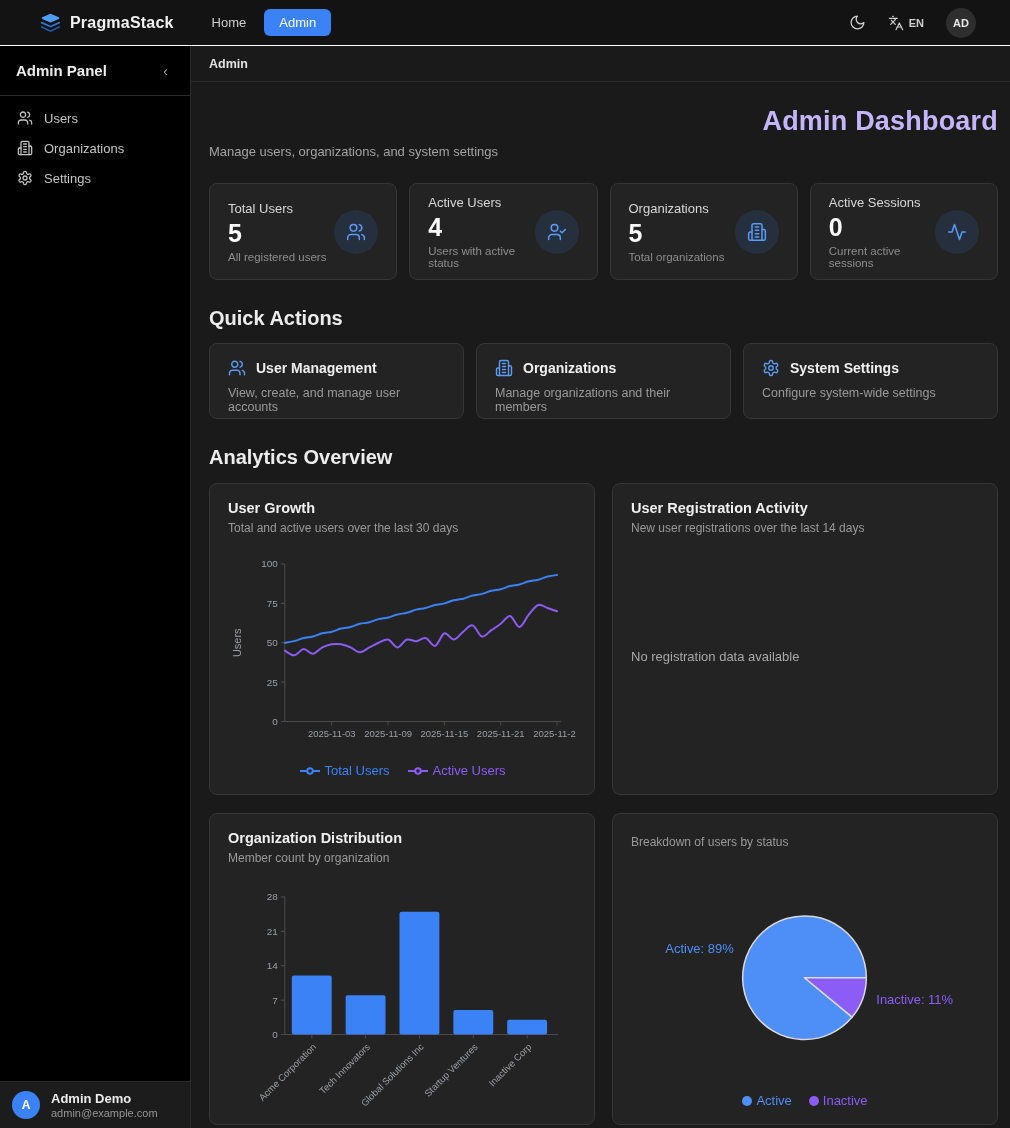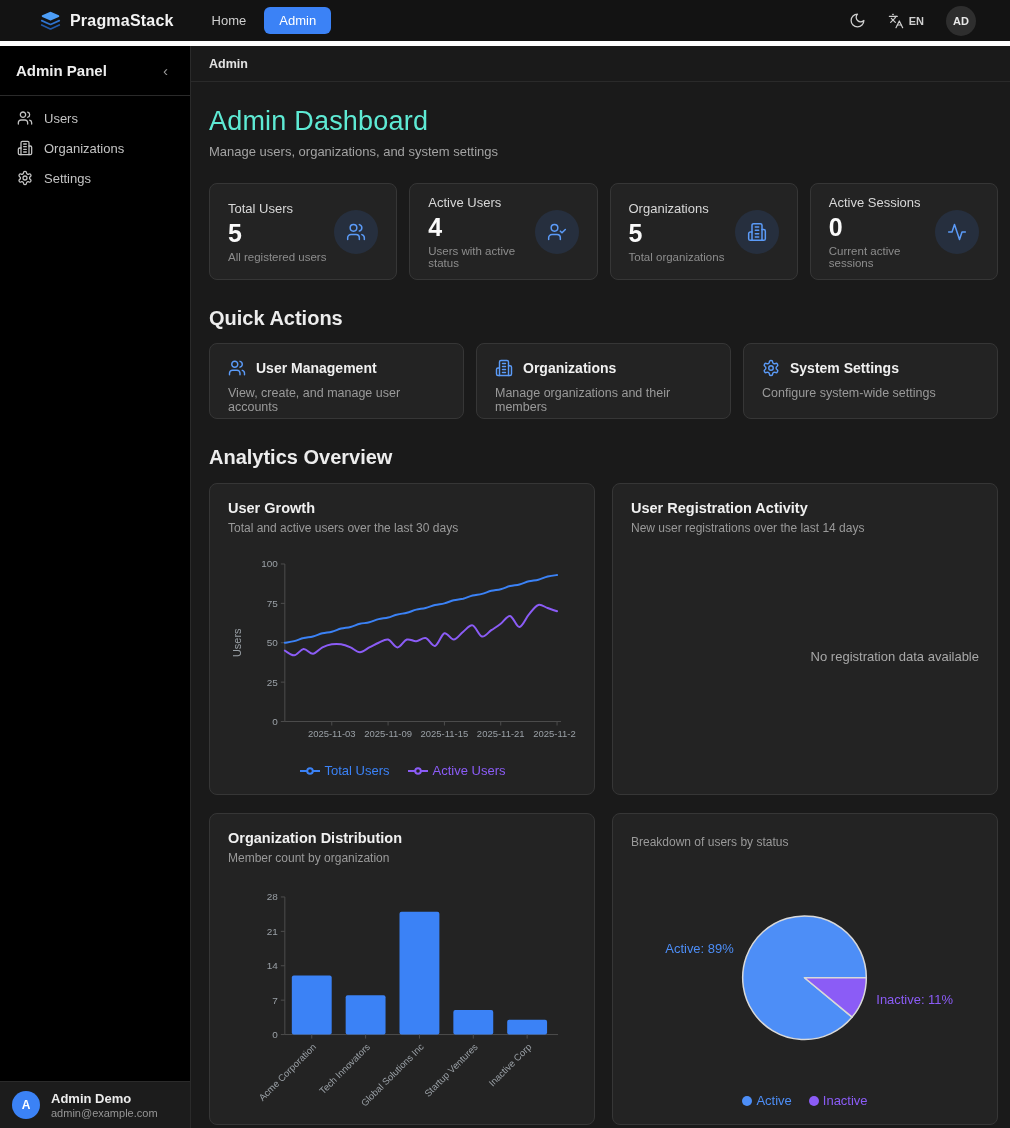--- a/index.html
+++ b/index.html
@@ -7,21 +7,21 @@
   body {
     background:#1a1a1a;
     font-family:"Liberation Sans","DejaVu Sans",sans-serif;
     color:#e6e6e6;
   }
   svg text { font-family:"Liberation Sans","DejaVu Sans",sans-serif; }
 
   
   .navbar {
     position:fixed; top:0; left:0; width:1010px; height:46px;
-    background:#131313; border-bottom:5px solid #ffffff;
+    background:#131313; border-bottom:1px solid #ffffff;
     display:flex; align-items:center; padding:0 34px 0 40px; z-index:30;text-align:right;
   }
   .brand { display:flex; align-items:center; gap:9px; }
   .brand-name { font-size:16px; font-weight:700; color:#f2f2f2; letter-spacing:.2px; }
   .nav-links { display:flex; align-items:center; gap:14px; margin-left:34px; }
   .nav-link { font-size:13px; color:#cfcfcf; cursor:pointer; padding:6px 4px; }
   .nav-link.pill { background:#3b82f6; color:#fff; padding:6px 15px; border-radius:6px; font-weight:500; }
   .nav-right { margin-left:auto; display:flex; align-items:center; gap:22px; }
   .icon-btn { color:#cfcfcf; cursor:pointer; display:flex; align-items:center; gap:5px; font-size:11px; font-weight:600; }
   .avatar-sm {
@@ -60,21 +60,21 @@
   .profile-email { font-size:11px; color:#969696; }
 
   
   .main { margin-left:191px; margin-top:46px; }
   .breadcrumb-bar {
     height:36px; display:flex; align-items:center; padding-left:18px;
     border-bottom:1px solid #2a2a2a; background:#1a1a1a;
   }
   .breadcrumb { font-size:12.5px; font-weight:700; color:#e2e2e2; cursor:pointer; }
   .content { padding:24px 12px 16px 18px; }
-  .page-title { font-size:27px; font-weight:400; color:#5eead4; letter-spacing:.2px; }
+  .page-title { font-size:27px; font-weight:700; color:#c4b5fd; letter-spacing:.2px;text-align:right; }
   .page-subtitle { font-size:13px; color:#a3a3a3; margin-top:7px; }
 
   
   .stats-grid { display:grid; grid-template-columns:repeat(4,1fr); gap:12px; margin-top:24px; }
   .card {
     background:#232323; border:1px solid #363636; border-radius:8px;
   }
   .stat-card { padding:16px 18px; height:97px; display:flex; align-items:center; justify-content:space-between; }
   .stat-label { font-size:13px; color:#d8d8d8; }
   .stat-value { font-size:25px; font-weight:700; color:#fafafa; margin-top:3px; }
@@ -91,21 +91,21 @@
   .qa-title-row { display:flex; align-items:center; gap:10px; color:#5b9bf8; }
   .qa-title { font-size:14px; font-weight:700; color:#f0f0f0; }
   .qa-desc { font-size:12.5px; color:#9a9a9a; margin-top:9px; }
 
   
   .charts-grid { display:grid; grid-template-columns:repeat(2,1fr); gap:18px 17px; margin-top:14px; }
   .chart-card { padding:16px 18px; height:312px; display:flex; flex-direction:column; }
   .chart-title { font-size:14.5px; font-weight:700; color:#f0f0f0; }
   .chart-subtitle { font-size:12px; color:#9a9a9a; margin-top:5px; }
   .chart-body { flex:1; display:flex; flex-direction:column; justify-content:flex-end; }
-  .chart-body.center { justify-content:center; align-items:flex-end; }
+  .chart-body.center { justify-content:center; align-items:flex-start; }
   .empty-chart { font-size:13px; color:#a8a8a8; }
   .chart-svg { width:100%; display:block; }
   .chart-legend { display:flex; justify-content:center; align-items:center; gap:17px; margin-top:9px; }
   .legend-item { display:flex; align-items:center; gap:4px; font-size:13px; }
   .pie-legend { margin-top:6px; }
   .legend-dot { width:10px; height:10px; border-radius:50%; display:inline-block; }
 </style>
 </head>
 <body>
 

